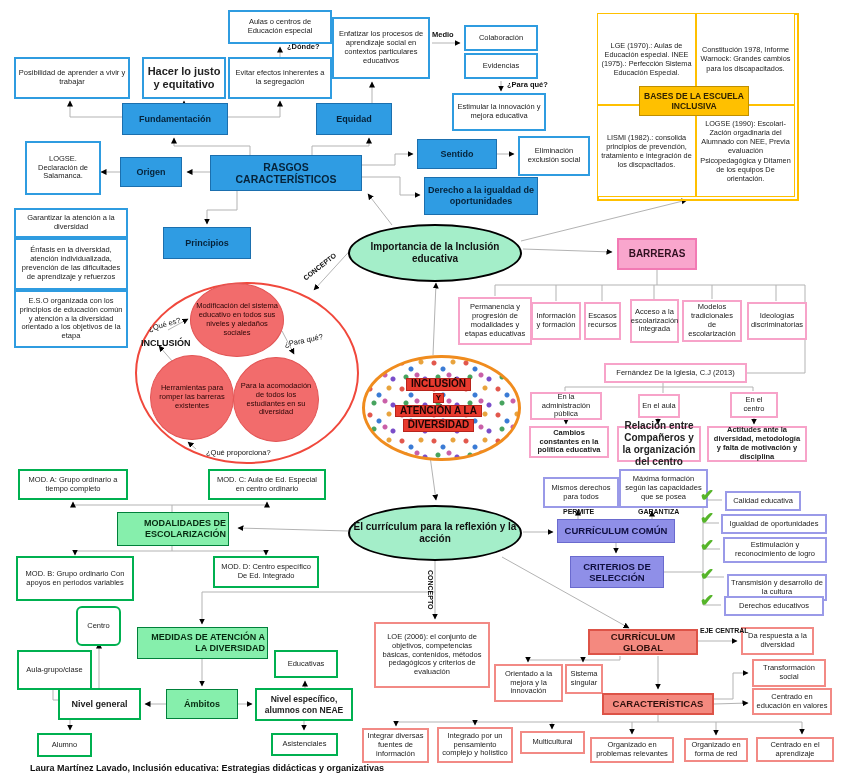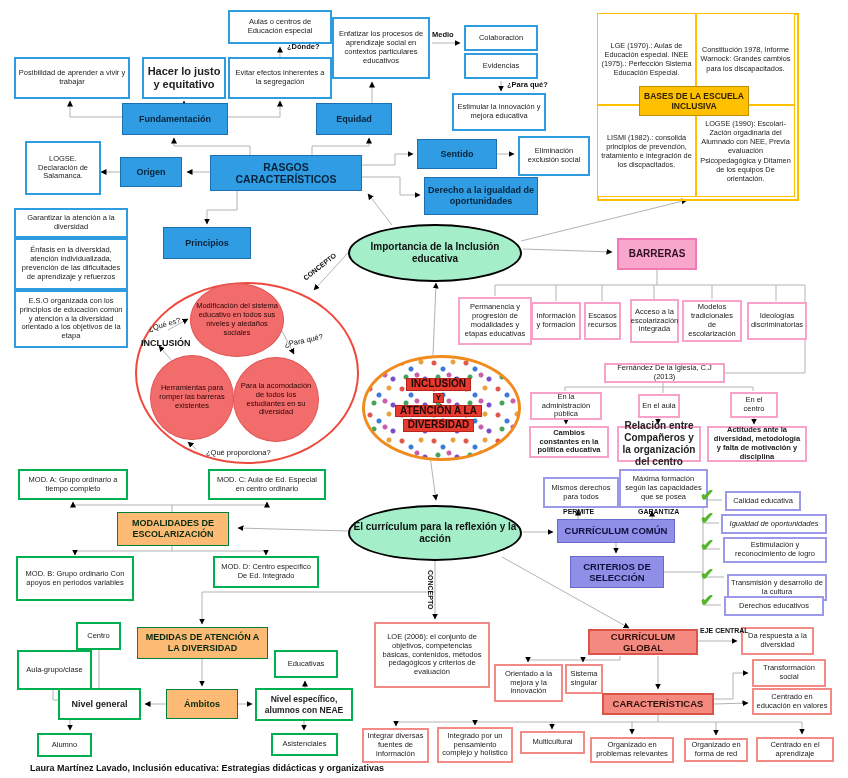--- a/index.html
+++ b/index.html
@@ -7,21 +7,21 @@
           font-family:"Liberation Sans",sans-serif;overflow:hidden;}
   svg.wires{position:absolute;left:0;top:0;z-index:1;}
   .box{position:absolute;z-index:3;display:flex;align-items:center;justify-content:center;
        text-align:center;box-sizing:border-box;padding:1px 2px;font-size:7.5px;line-height:1.18;color:#222;background:#fff;}
   .bblue{border:2px solid #2f9ce0;}
   .fblue{background:#2f9ce3;border:1px solid #1b6fae;font-weight:bold;color:#06233a;font-size:9px;}
   .fblue.big{font-size:10.5px;}
   .bpink{border:2px solid #f7a3c9;}
   .fpink{background:#f9a6cd;border:2px solid #f27ab4;font-weight:bold;color:#301020;font-size:10px;}
   .bgreen{border:2px solid #00b050;}
-  .fgreen{background:#fdba74;border:1px solid #00803a;font-weight:bold;color:#062a10;font-size:9px;}
+  .fgreen{background:#86efac;border:1px solid #00803a;font-weight:bold;color:#062a10;font-size:9px;text-align:right;}
   .bpurple{border:2px solid #9a9ae8;}
   .fpurple{background:#8f8fe8;border:1px solid #6a6ace;font-weight:bold;color:#101040;font-size:9.5px;}
   .bred{border:2px solid #f28a85;}
   .fsalmon{background:#f4897f;border:2px solid #dd5347;font-weight:bold;color:#30100c;font-size:9.5px;}
   .fyellow{background:#ffc000;border:1px solid #bf8f00;font-weight:bold;color:#302200;font-size:8.5px;}
   .bold{font-weight:bold;font-size:11px;}
   .ell{border-radius:50%;}
   .mint{background:#a4eec9;border:2px solid #000;font-weight:bold;font-size:10px;color:#111;}
   .redcirc{background:#f26c6c;border:1px solid #e25555;color:#2a0606;border-radius:50%;font-size:7.5px;}
   .outercirc{position:absolute;z-index:2;border:2px solid #f0483c;border-radius:50%;background:transparent;}
@@ -199,55 +199,55 @@
     <span class="redstrip">DIVERSIDAD</span>
   </div>
 
   <div class="box fpink" style="left:617px;top:238px;width:80px;height:32px;">BARRERAS</div>
   <div class="box bpink" style="left:458px;top:297px;width:74px;height:48px;">Permanencia y progresión de modalidades y etapas educativas</div>
   <div class="box bpink" style="left:531px;top:302px;width:50px;height:38px;text-align:center;">Información y formación</div>
   <div class="box bpink" style="left:584px;top:302px;width:37px;height:38px;">Escasos recursos</div>
   <div class="box bpink" style="left:630px;top:299px;width:49px;height:44px;">Acceso a la escolarización integrada</div>
   <div class="box bpink" style="left:682px;top:300px;width:60px;height:42px;">Modelos tradicionales de escolarización</div>
   <div class="box bpink" style="left:747px;top:302px;width:60px;height:38px;">Ideologías discriminatorias</div>
-  <div class="box bpink" style="left:604px;top:363px;width:121px;height:20px;text-align:center;">Fernández De la Iglesia, C.J (2013)</div>
+  <div class="box bpink" style="left:604px;top:363px;width:143px;height:20px;text-align:center;">Fernández De la Iglesia, C.J (2013)</div>
   <div class="box bpink" style="left:530px;top:392px;width:72px;height:28px;">En la administración pública</div>
   <div class="box bpink" style="left:638px;top:394px;width:42px;height:24px;">En el aula</div>
   <div class="box bpink" style="left:730px;top:392px;width:48px;height:26px;">En el centro</div>
   <div class="box bpink bold" style="left:529px;top:426px;width:80px;height:32px;font-size:7.5px;">Cambios constantes en la política educativa</div>
   <div class="box bpink bold" style="left:617px;top:426px;width:84px;height:36px;font-size:10px;">Relación entre Compañeros y la organización del centro</div>
   <div class="box bpink bold" style="left:707px;top:426px;width:100px;height:36px;font-size:7.5px;">Actitudes ante la diversidad, metodología y falta de motivación y disciplina</div>
 
   <div class="box bpurple" style="left:543px;top:477px;width:76px;height:31px;">Mismos derechos para todos</div>
   <div class="box bpurple" style="left:619px;top:469px;width:89px;height:39px;">Máxima formación según las capacidades que se posea</div>
   <span class="lbl" style="left:563px;top:508px;font-size:7px;">PERMITE</span>
   <span class="lbl" style="left:638px;top:508px;font-size:7px;">GARANTIZA</span>
   <div class="box fpurple" style="left:557px;top:519px;width:118px;height:24px;">CURRÍCULUM COMÚN</div>
   <div class="box fpurple" style="left:570px;top:556px;width:94px;height:32px;">CRITERIOS DE SELECCIÓN</div>
   <span class="check" style="left:700px;top:487px;">✔</span>
   <span class="check" style="left:700px;top:510px;">✔</span>
   <span class="check" style="left:700px;top:537px;">✔</span>
   <span class="check" style="left:700px;top:566px;">✔</span>
   <span class="check" style="left:700px;top:592px;">✔</span>
   <div class="box bpurple" style="left:725px;top:491px;width:76px;height:20px;">Calidad educativa</div>
-  <div class="box bpurple" style="left:721px;top:514px;width:106px;height:20px;font-style:italic;">Igualdad de oportunidades</div>
+  <div class="box bpurple" style="left:721px;top:514px;width:106px;height:20px;">Igualdad de oportunidades</div>
   <div class="box bpurple" style="left:723px;top:537px;width:104px;height:26px;">Estimulación y reconocimiento de logro</div>
   <div class="box bpurple" style="left:727px;top:564px;width:100px;height:27px;margin-top:10px;">Transmisión y desarrollo de la cultura</div>
   <div class="box bpurple" style="left:724px;top:596px;width:100px;height:20px;">Derechos educativos</div>
 
   <div class="box ell mint" style="left:348px;top:505px;width:174px;height:56px;">El currículum para la reflexión y la acción</div>
   <span class="lbl" style="left:427px;top:570px;writing-mode:vertical-rl;font-size:7px;">CONCEPTO</span>
 
   <div class="box bgreen" style="left:18px;top:469px;width:110px;height:31px;">MOD. A: Grupo ordinario a tiempo completo</div>
   <div class="box bgreen" style="left:208px;top:469px;width:118px;height:31px;">MOD. C: Aula de Ed. Especial en centro ordinario</div>
   <div class="box fgreen" style="left:117px;top:512px;width:112px;height:34px;">MODALIDADES DE ESCOLARIZACIÓN</div>
   <div class="box bgreen" style="left:16px;top:556px;width:118px;height:45px;">MOD. B: Grupo ordinario Con apoyos en periodos variables</div>
   <div class="box bgreen" style="left:213px;top:556px;width:106px;height:32px;">MOD. D: Centro específico De Ed. Integrado</div>
 
-  <div class="box bgreen" style="left:76px;top:622px;width:45px;height:28px;">Centro</div>
+  <div class="box bgreen" style="left:76px;top:606px;width:45px;height:40px;border-radius:6px;">Centro</div>
   <div class="box fgreen" style="left:137px;top:627px;width:131px;height:32px;">MEDIDAS DE ATENCIÓN A LA DIVERSIDAD</div>
   <div class="box bgreen" style="left:17px;top:650px;width:75px;height:40px;">Aula-grupo/clase</div>
   <div class="box bgreen" style="left:274px;top:650px;width:64px;height:28px;">Educativas</div>
   <div class="box bgreen bold" style="left:58px;top:688px;width:83px;height:32px;font-size:9px;">Nivel general</div>
   <div class="box fgreen" style="left:166px;top:689px;width:72px;height:30px;">Ámbitos</div>
   <div class="box bgreen bold" style="left:255px;top:688px;width:98px;height:33px;font-size:8.5px;">Nivel específico, alumnos con NEAE</div>
   <div class="box bgreen" style="left:37px;top:733px;width:55px;height:24px;">Alumno</div>
   <div class="box bgreen" style="left:271px;top:733px;width:67px;height:23px;">Asistenciales</div>
 
   <div class="box bred" style="left:374px;top:622px;width:116px;height:66px;">LOE (2006): el conjunto de objetivos, competencias básicas, contenidos, métodos pedagógicos y criterios de evaluación</div>

